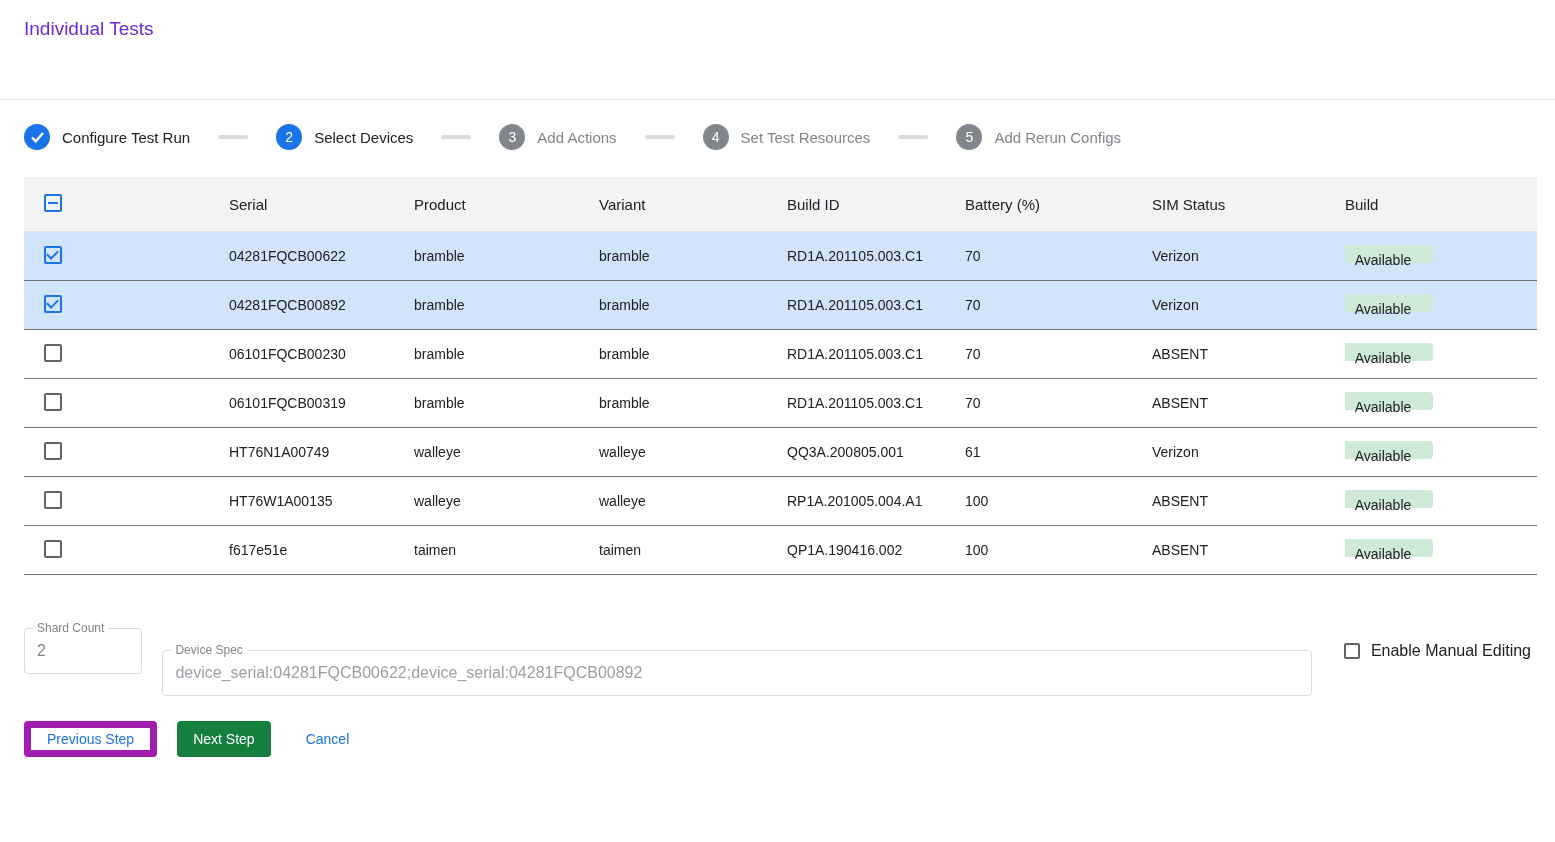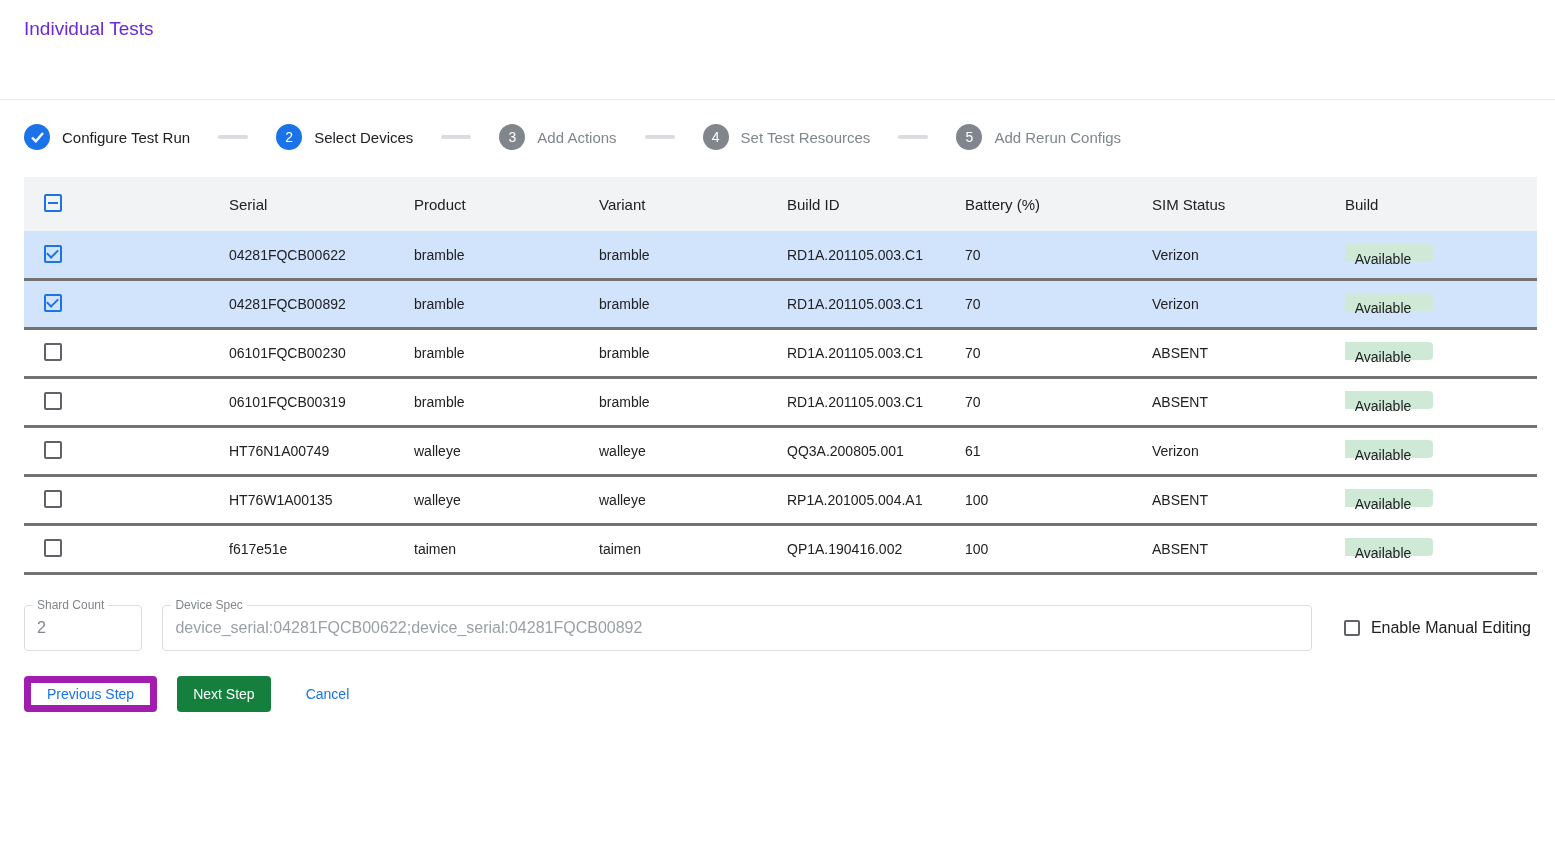--- a/index.html
+++ b/index.html
@@ -35,21 +35,21 @@
   .connector { width: 30px; height: 4px; border-radius: 2px; background: #dadce0; margin: 0 14px; flex: none; }
 
   
   .device-table { margin: 27px 0 0 24px; width: 1513px; }
   .trow {
     display: grid;
     grid-template-columns: 205px 185px 185px 188px 178px 187px 193px 1fr;
     align-items: center;
   }
   .thead { height: 55px; background: #f1f3f4; border-bottom: 1px solid #e0e0e0; font-size: 15px; color: #202124; }
-  .tbody-row { height: 49px; border-bottom: 3px solid #737373; background: #fff; font-size: 14px; cursor: pointer; }
+  .tbody-row { height: 49px; border-bottom: 1px solid #737373; background: #fff; font-size: 14px; cursor: pointer; }
   .tbody-row.selected { background: #d2e3fc; }
   .cell { overflow: hidden; white-space: nowrap; }
   .cell-check { padding-left: 20px; }
 
   
   .cb { position: relative; display: inline-block; width: 18px; height: 18px; border-radius: 2px; border: 2px solid #5f6368; background: transparent; cursor: pointer; }
   .cb.blue { border-color: #1a73e8; }
   .cb.checked::after {
     content: ""; position: absolute; left: 1px; top: 2px;
     width: 9px; height: 5px;
@@ -74,21 +74,21 @@
   .field { position: relative; height: 46px; border: 1px solid #dadce0; border-radius: 4px; background: #fff; }
   .field-label {
     position: absolute; top: -8px; left: 8px; background: #fff;
     padding: 0 4px; font-size: 12px; color: #80868b; line-height: 14px; white-space: nowrap;
   }
   .field input {
     width: 100%; height: 100%; border: none; outline: none; background: transparent;
     padding: 0 12px; font-size: 16px; font-family: inherit; color: #80868b;
   }
   .field-shard { width: 119px; }
-  .field-spec  { width: 1155px; margin-left: 20px; }
+  .field-spec  { width: 1155px; margin-left: 20px; margin-top: 45px; }
   .field-spec input { color: #9aa0a6; }
   .manual-edit { display: flex; align-items: center; margin-left: 32px; gap: 11px; }
   .manual-edit .cb { width: 16px; height: 16px; }
   .manual-label { font-size: 16px; color: #202124; white-space: nowrap; }
 
   
   .actions { display: flex; align-items: center; margin: 25px 0 0 24px; gap: 20px; }
   .btn {
     height: 36px; border-radius: 4px; font-size: 14px; font-weight: 500;
     font-family: inherit; padding: 0 16px; cursor: pointer; white-space: nowrap;

